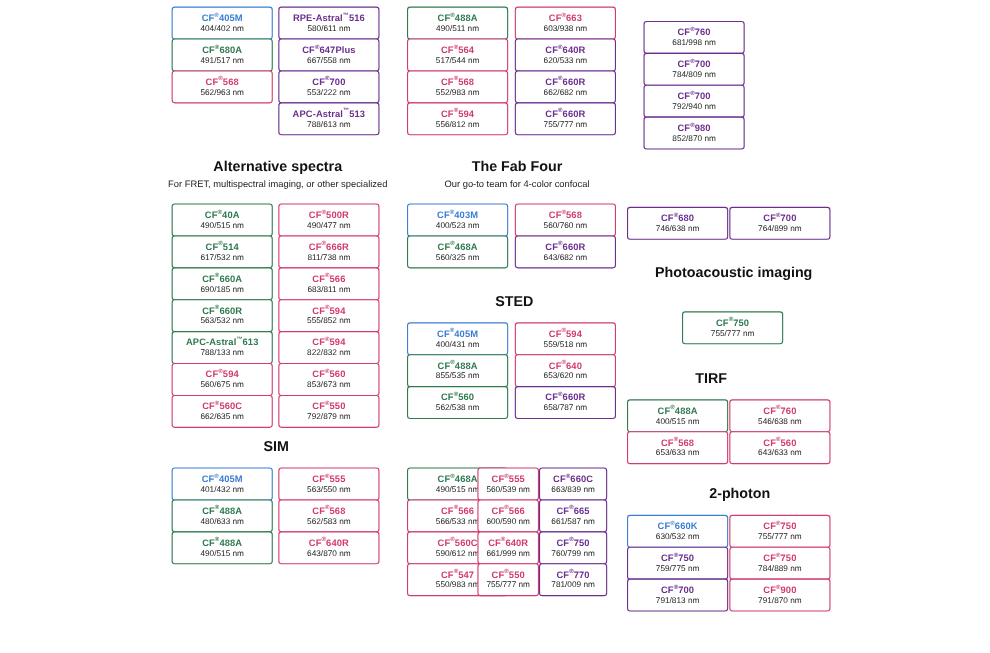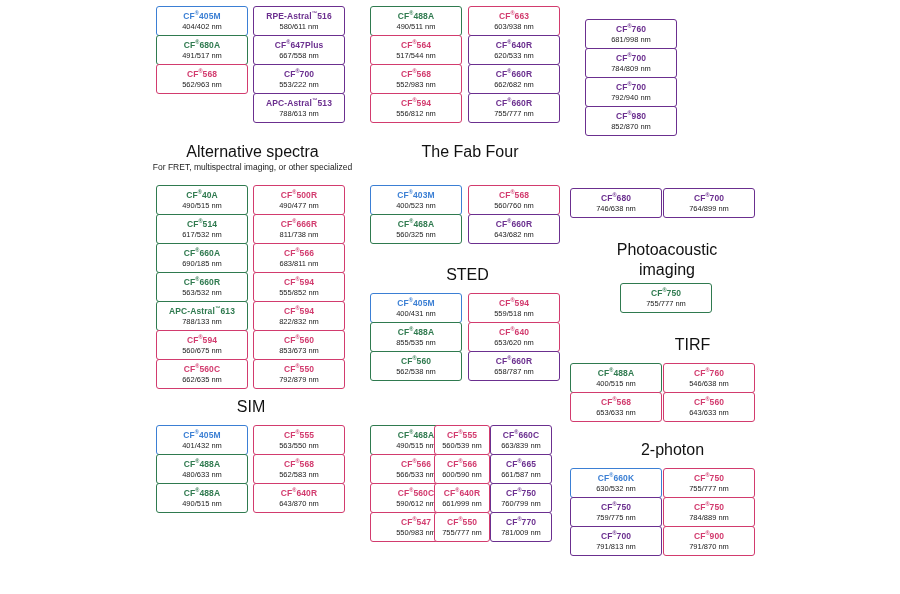--- a/index.html
+++ b/index.html
@@ -44,22 +44,22 @@
     vertical-align: super;
     font-weight: bold;
   }
   .chip .wl {
     font-size: 7.5px;
     margin-top: 1.5px;
     color: #222;
   }
   .grp-title {
     position: absolute;
-    font-size: 16px;
-    font-weight: normal;
+    font-size: 13px;
+    font-weight: bold;
     color: #111;
     text-align: center;
     white-space: nowrap;
   }
   .grp-sub {
     position: absolute;
     font-size: 8.5px;
     color: #222;
     text-align: center;
     white-space: nowrap;
@@ -69,23 +69,24 @@
     white-space: normal;
   }
 </style>
 </head>
 <body>
 
 <div class="stage" id="stage">
     <div class="grp-title" style="left: 120px; top: 143px; width: 265px;">Alternative spectra</div>
     <div class="grp-sub" style="left: 120px; top: 162px; width: 265px;">For FRET, multispectral imaging, or other specialized</div>
     <div class="grp-title" style="left: 350px; top: 143px; width: 240px;">The Fab Four</div>
+    <div class="grp-sub" style="left: 350px; top: 162px; width: 240px;">Our go-to team for 4-color confocal</div>
     <div class="grp-title two-line" style="left: 592px; top: 240px; width: 150px;">Photoacoustic imaging</div>
     <div class="grp-title" style="left: 370px; top: 266px; width: 195px;">STED</div>
-    <div class="grp-title" style="left: 610px; top: 336px; width: 165px;">TIRF</div>
+    <div class="grp-title" style="left: 564px; top: 336px; width: 165px;">TIRF</div>
     <div class="grp-title" style="left: 156px; top: 398px; width: 190px;">SIM</div>
     <div class="grp-title" style="left: 590px; top: 441px; width: 165px;">2-photon</div>
     <div class="chip" style="left: 156px; top: 6px; border-color: rgb(59, 127, 212);">
       <div class="nm" style="color: rgb(59, 127, 212);">CF<sup>®</sup>405M</div>
       <div class="wl">404/402 nm</div>
     </div>
     <div class="chip" style="left: 156px; top: 35px; border-color: rgb(47, 122, 79);">
       <div class="nm" style="color: rgb(47, 122, 79);">CF<sup>®</sup>680A</div>
       <div class="wl">491/517 nm</div>
     </div>

